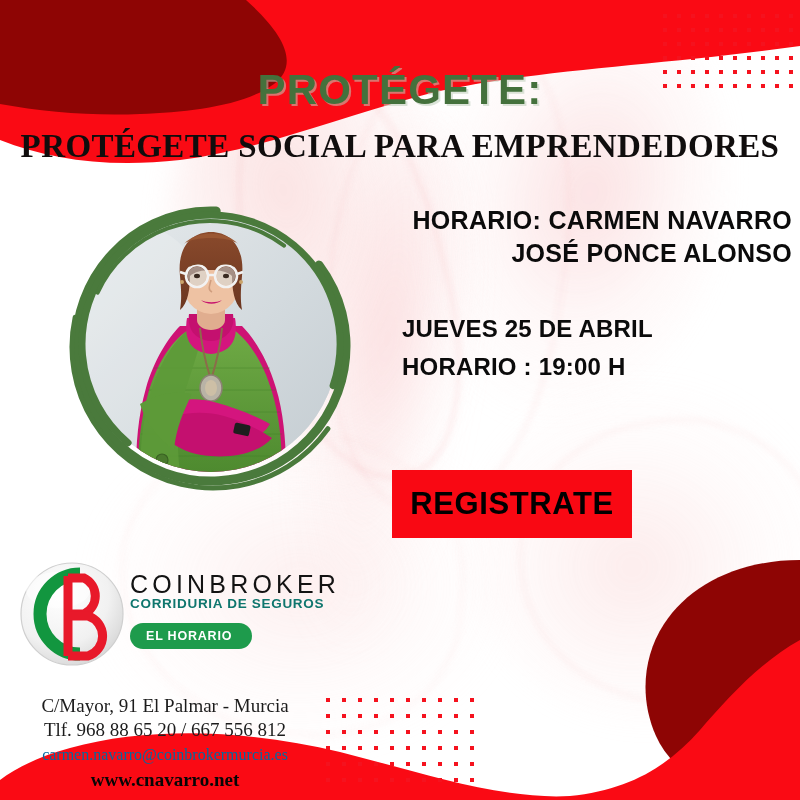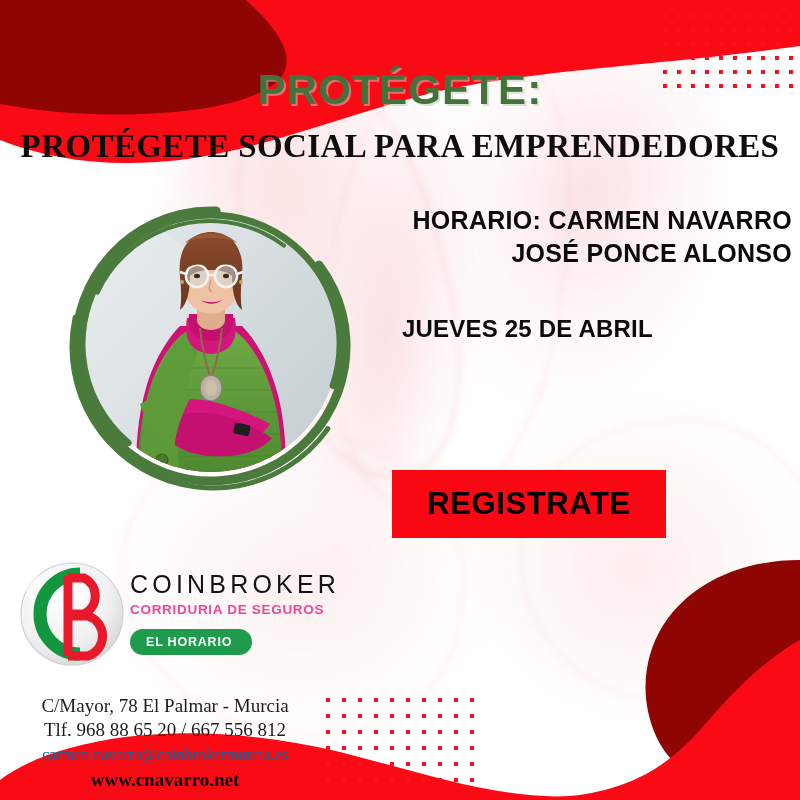--- a/index.html
+++ b/index.html
@@ -159,21 +159,21 @@
     letter-spacing: .2px;
     color: #0B0B0B;
     line-height: 1.57;
   }
   .details div { white-space: nowrap; }
 
   
   #register-button {
     position: absolute;
     left: 392px; top: 470px;
-    width: 274px; height: 68px;
+    width: 240px; height: 68px;
     background: #F90813;
     border: 0;
     display: flex;
     align-items: center;
     justify-content: center;
     font-family: "Liberation Sans", sans-serif;
     font-size: 31px;
     font-weight: 700;
     letter-spacing: .6px;
     color: #000000;
@@ -194,25 +194,24 @@
     width: 198px;
   }
   .brand-name {
     font-size: 25px;
     font-weight: 400;
     letter-spacing: 4.2px;
     color: #131313;
     line-height: 1;
   }
   .brand-sub {
-    margin-top: 6px;
     font-size: 13.5px;
     font-weight: 700;
     letter-spacing: .7px;
-    color: #ec4899;
+    color: #0f766e;
     line-height: 1;
   }
   .brand-pill {
     margin-top: 12px;
     display: inline-block;
     background: #1E9B4C;
     color: #ffffff;
     font-size: 12.5px;
     font-weight: 700;
     letter-spacing: .8px;
@@ -437,20 +436,21 @@
     </svg>
   </div>
 
   <div class="speakers">
     <div>HORARIO: CARMEN NAVARRO</div>
     <div>JOSÉ PONCE ALONSO</div>
   </div>
 
   <div class="details">
     <div>JUEVES 25 DE ABRIL</div>
+    <div>HORARIO : 19:00 H</div>
   </div>
 
   <button id="register-button">REGISTRATE</button>
 
   <div id="logo-block">
     <svg class="logo-mark" viewBox="0 0 108 108">
       <defs>
         <radialGradient id="discg" cx="38%" cy="32%" r="78%">
           <stop offset="0%" stop-color="#ffffff"></stop>
           <stop offset="62%" stop-color="#f1f1f1"></stop>
@@ -532,19 +532,19 @@
       <div class="dot" style="left: 48px; top: 80px;"></div>
       <div class="dot" style="left: 64px; top: 80px;"></div>
       <div class="dot" style="left: 80px; top: 80px;"></div>
       <div class="dot" style="left: 96px; top: 80px;"></div>
       <div class="dot" style="left: 112px; top: 80px;"></div>
       <div class="dot" style="left: 128px; top: 80px;"></div>
       <div class="dot" style="left: 144px; top: 80px;"></div>
     </div>
 
   <div id="contact-block">
-    <div class="contact-line">C/Mayor, 78 El Palmar - Murcia</div>
+    <div class="contact-line">C/Mayor, 91 El Palmar - Murcia</div>
     <div class="contact-line">Tlf. 968 88 65 20 / 667 556 812</div>
     <div class="contact-email">carmen.navarro@coinbrokermurcia.es</div>
     <div class="contact-web">www.cnavarro.net</div>
   </div>
 
 </div>
 
 </body></html>

